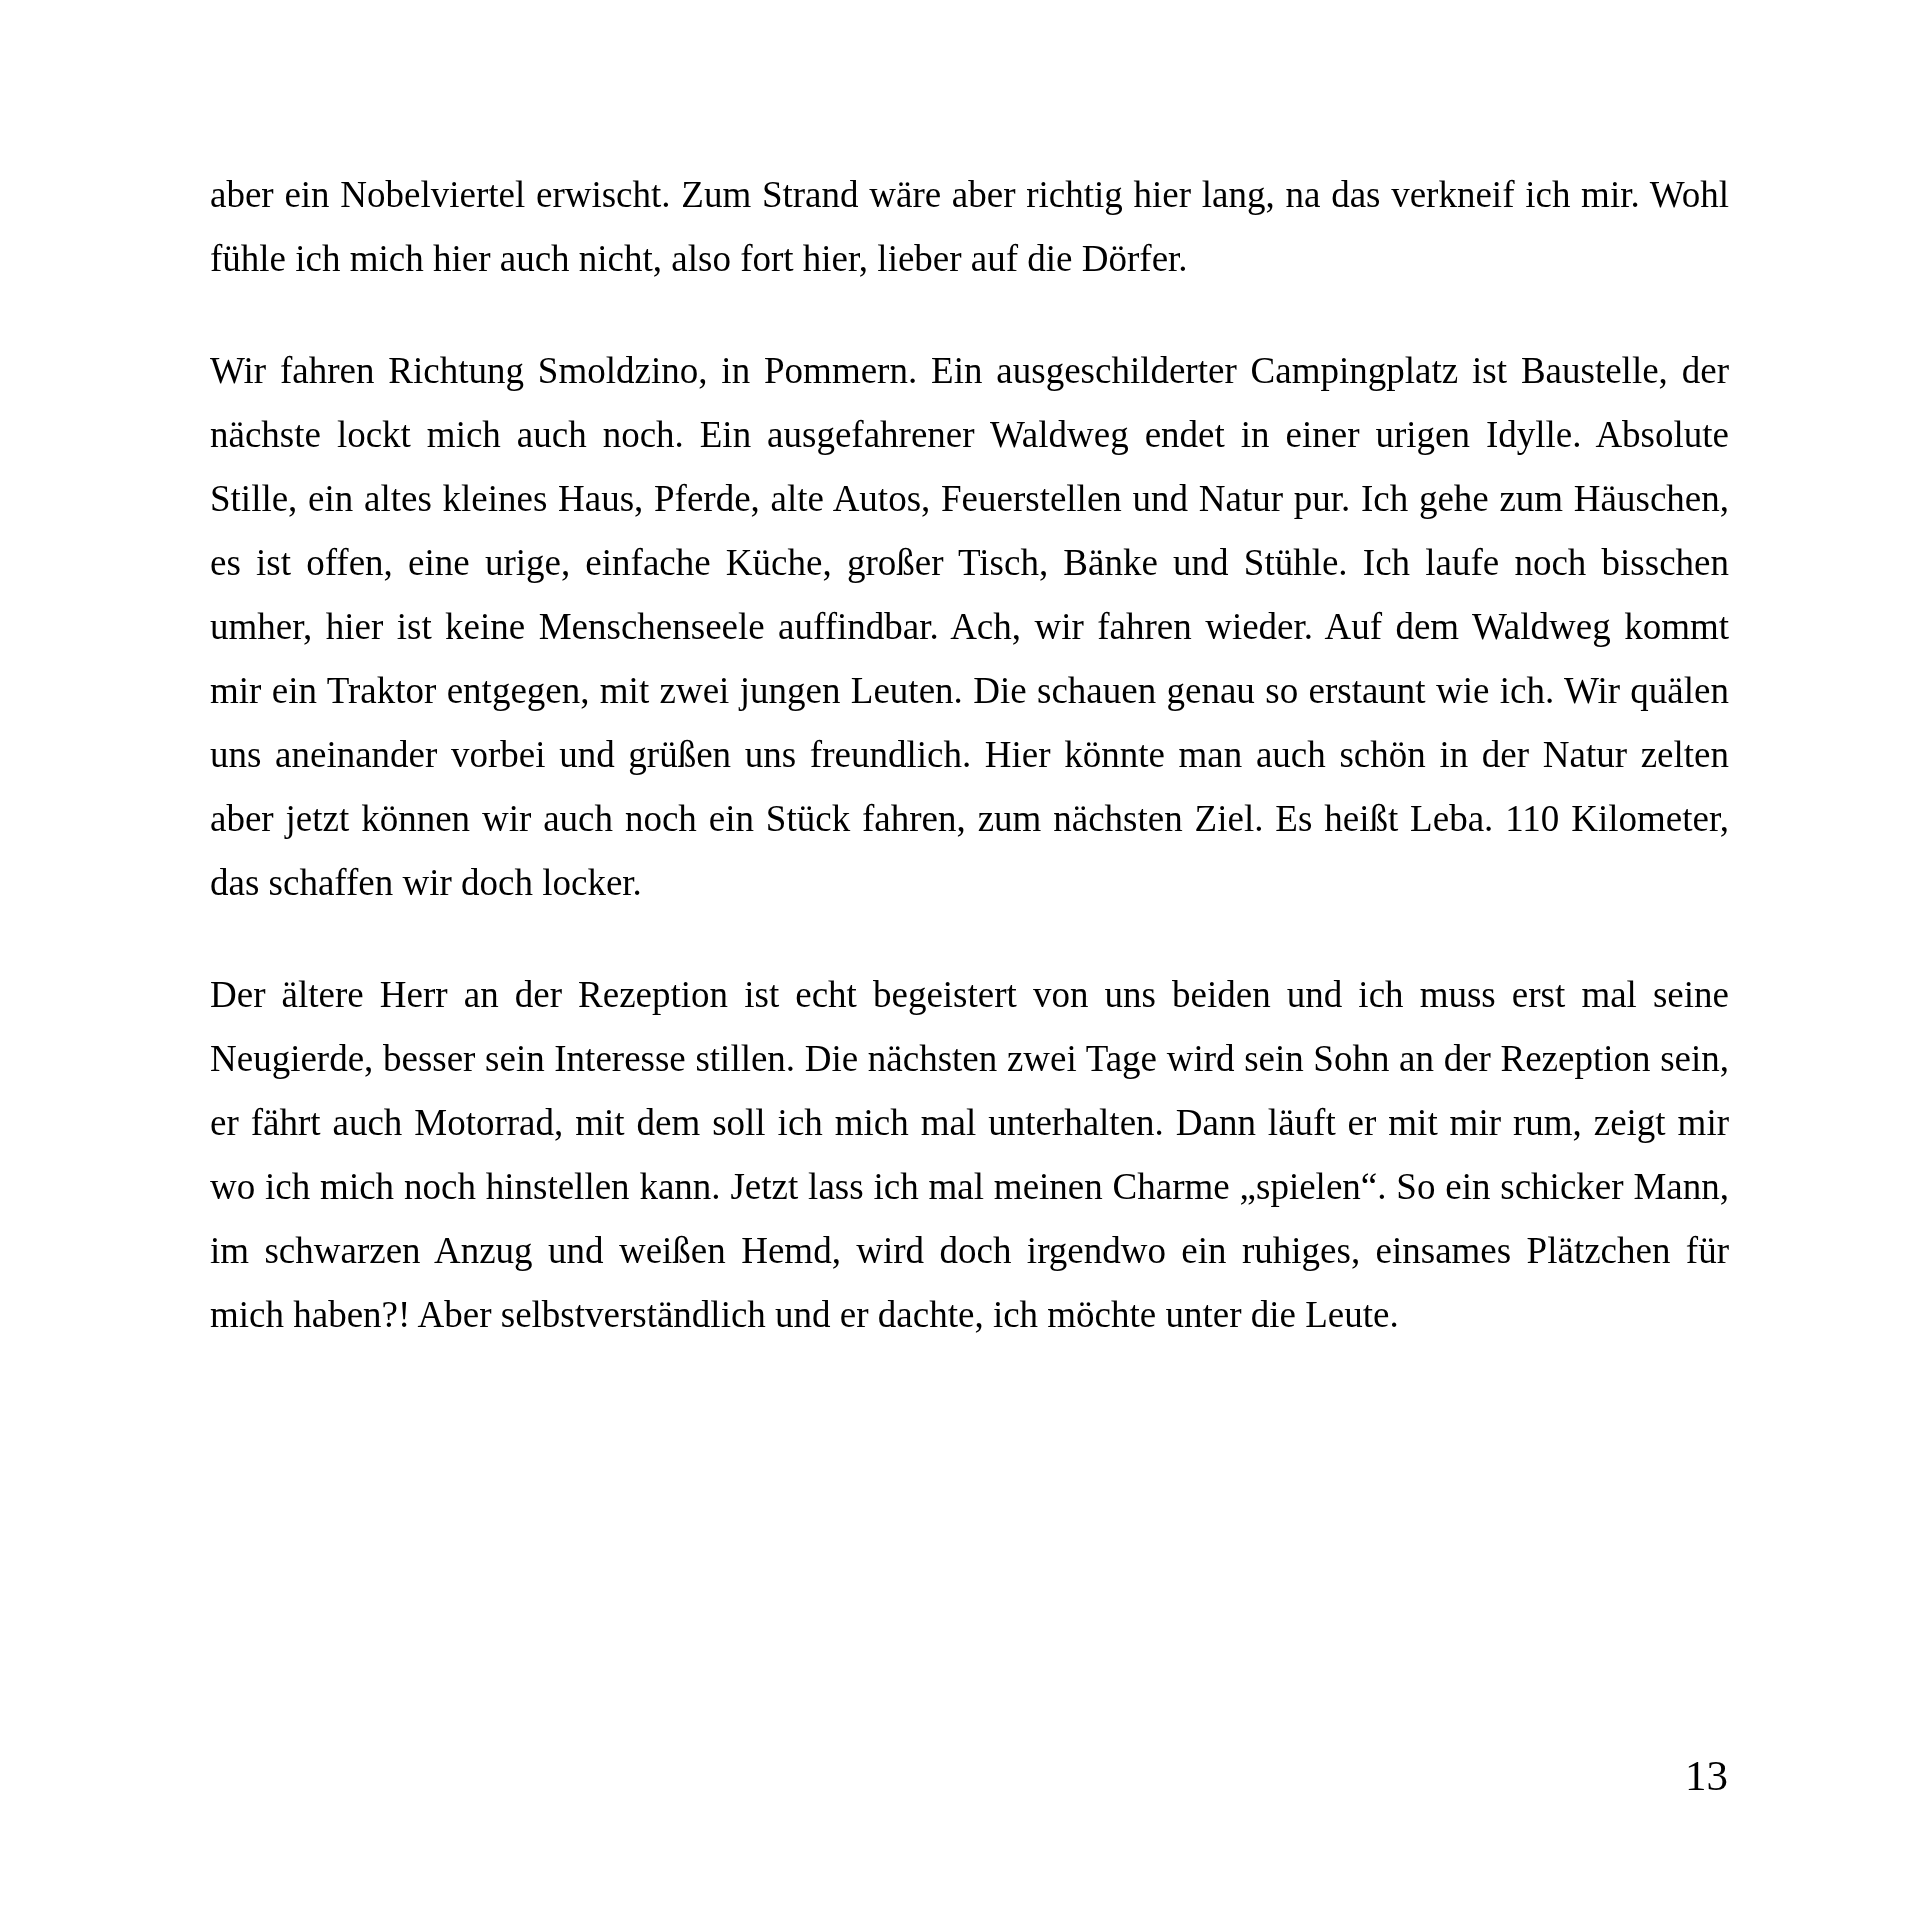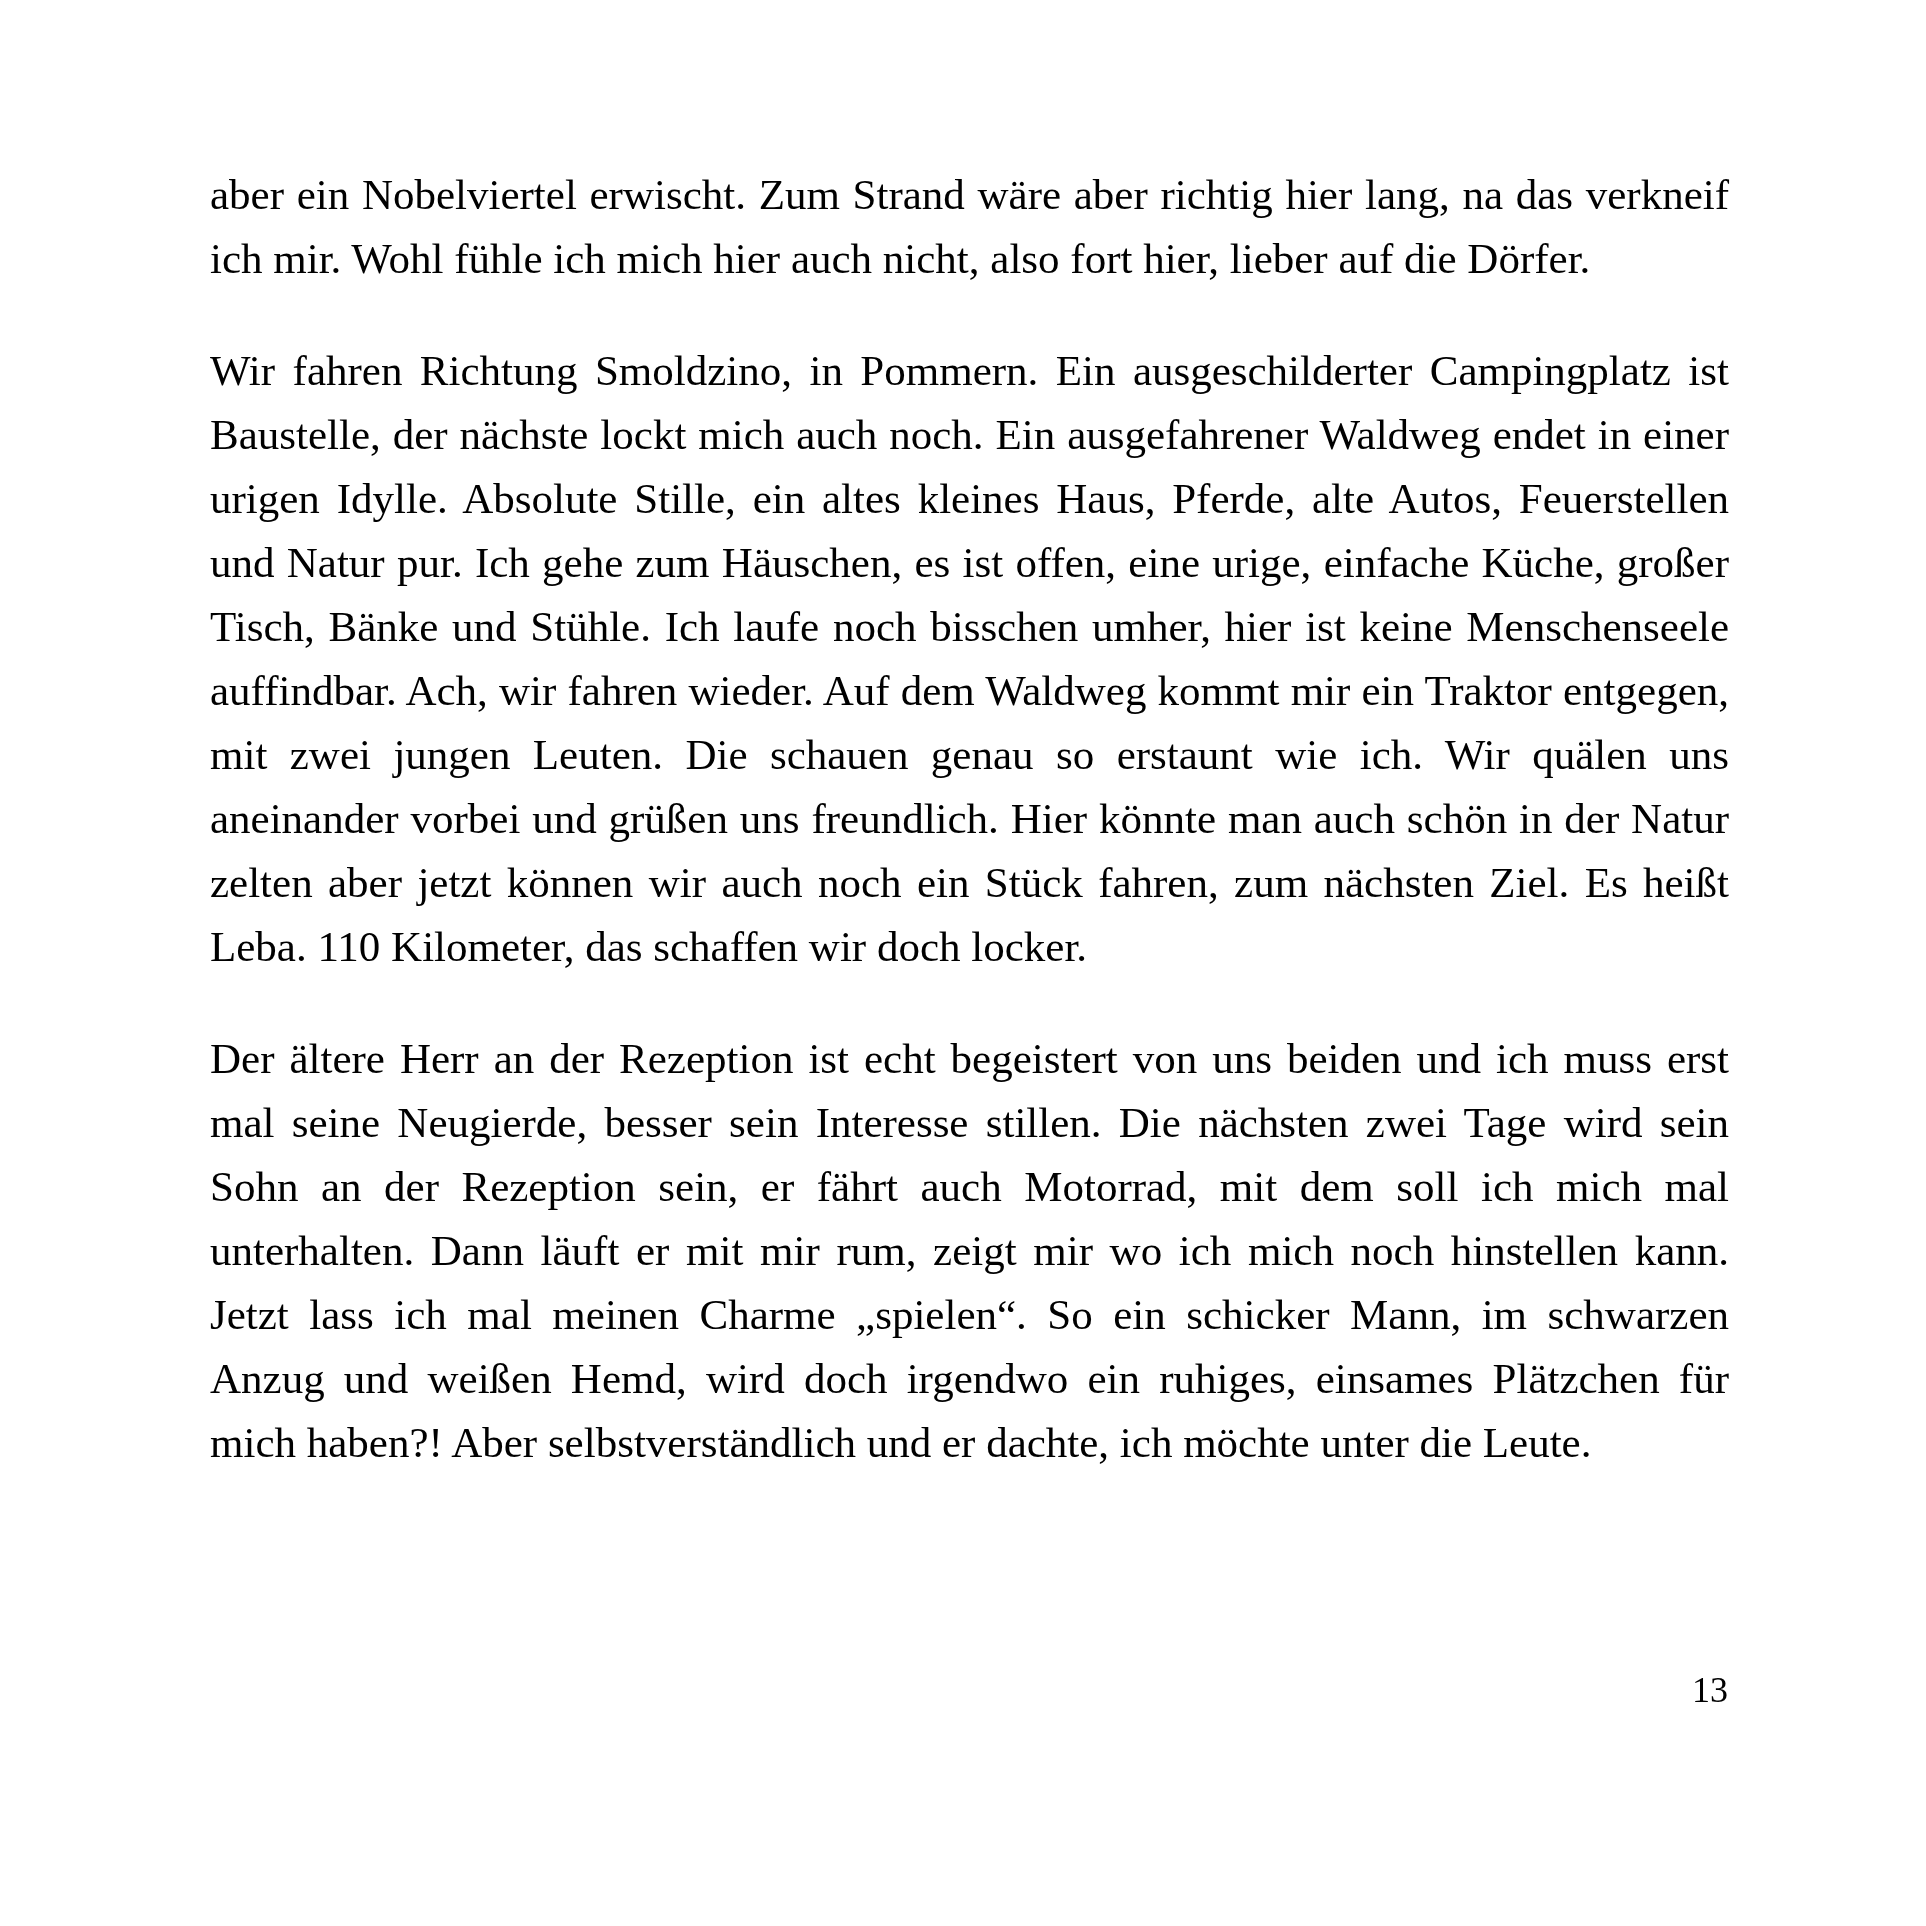--- a/index.html
+++ b/index.html
@@ -14,37 +14,37 @@
     background: #ffffff;
     overflow: hidden;
     font-family: "Liberation Serif", "DejaVu Serif", serif;
     color: #000000;
   }
   .text-block {
     position: absolute;
     left: 210px;
     top: 163px;
     width: 1519px;
-    font-size: 43px;
+    font-size: 37px;
     line-height: 64px;
     text-align: justify;
     letter-spacing: 0;
   }
   .text-block p {
     margin: 0 0 48px 0;
     padding: 0;
   }
   .text-block p:last-child {
     margin-bottom: 0;
   }
   .page-number {
     position: absolute;
-    top: 1658px;
+    top: 1744px;
     right: 198px;
-    font-size: 36px;
+    font-size: 43px;
     line-height: 64px;
     text-align: right;
   }
 </style>
 </head>
 <body>
 
 <div class="page">
   <div class="text-block">
     <p>aber ein Nobelviertel erwischt. Zum Strand wäre aber richtig hier lang, na das verkneif ich mir. Wohl fühle ich mich hier auch nicht, also fort hier, lieber auf die Dörfer.</p>

